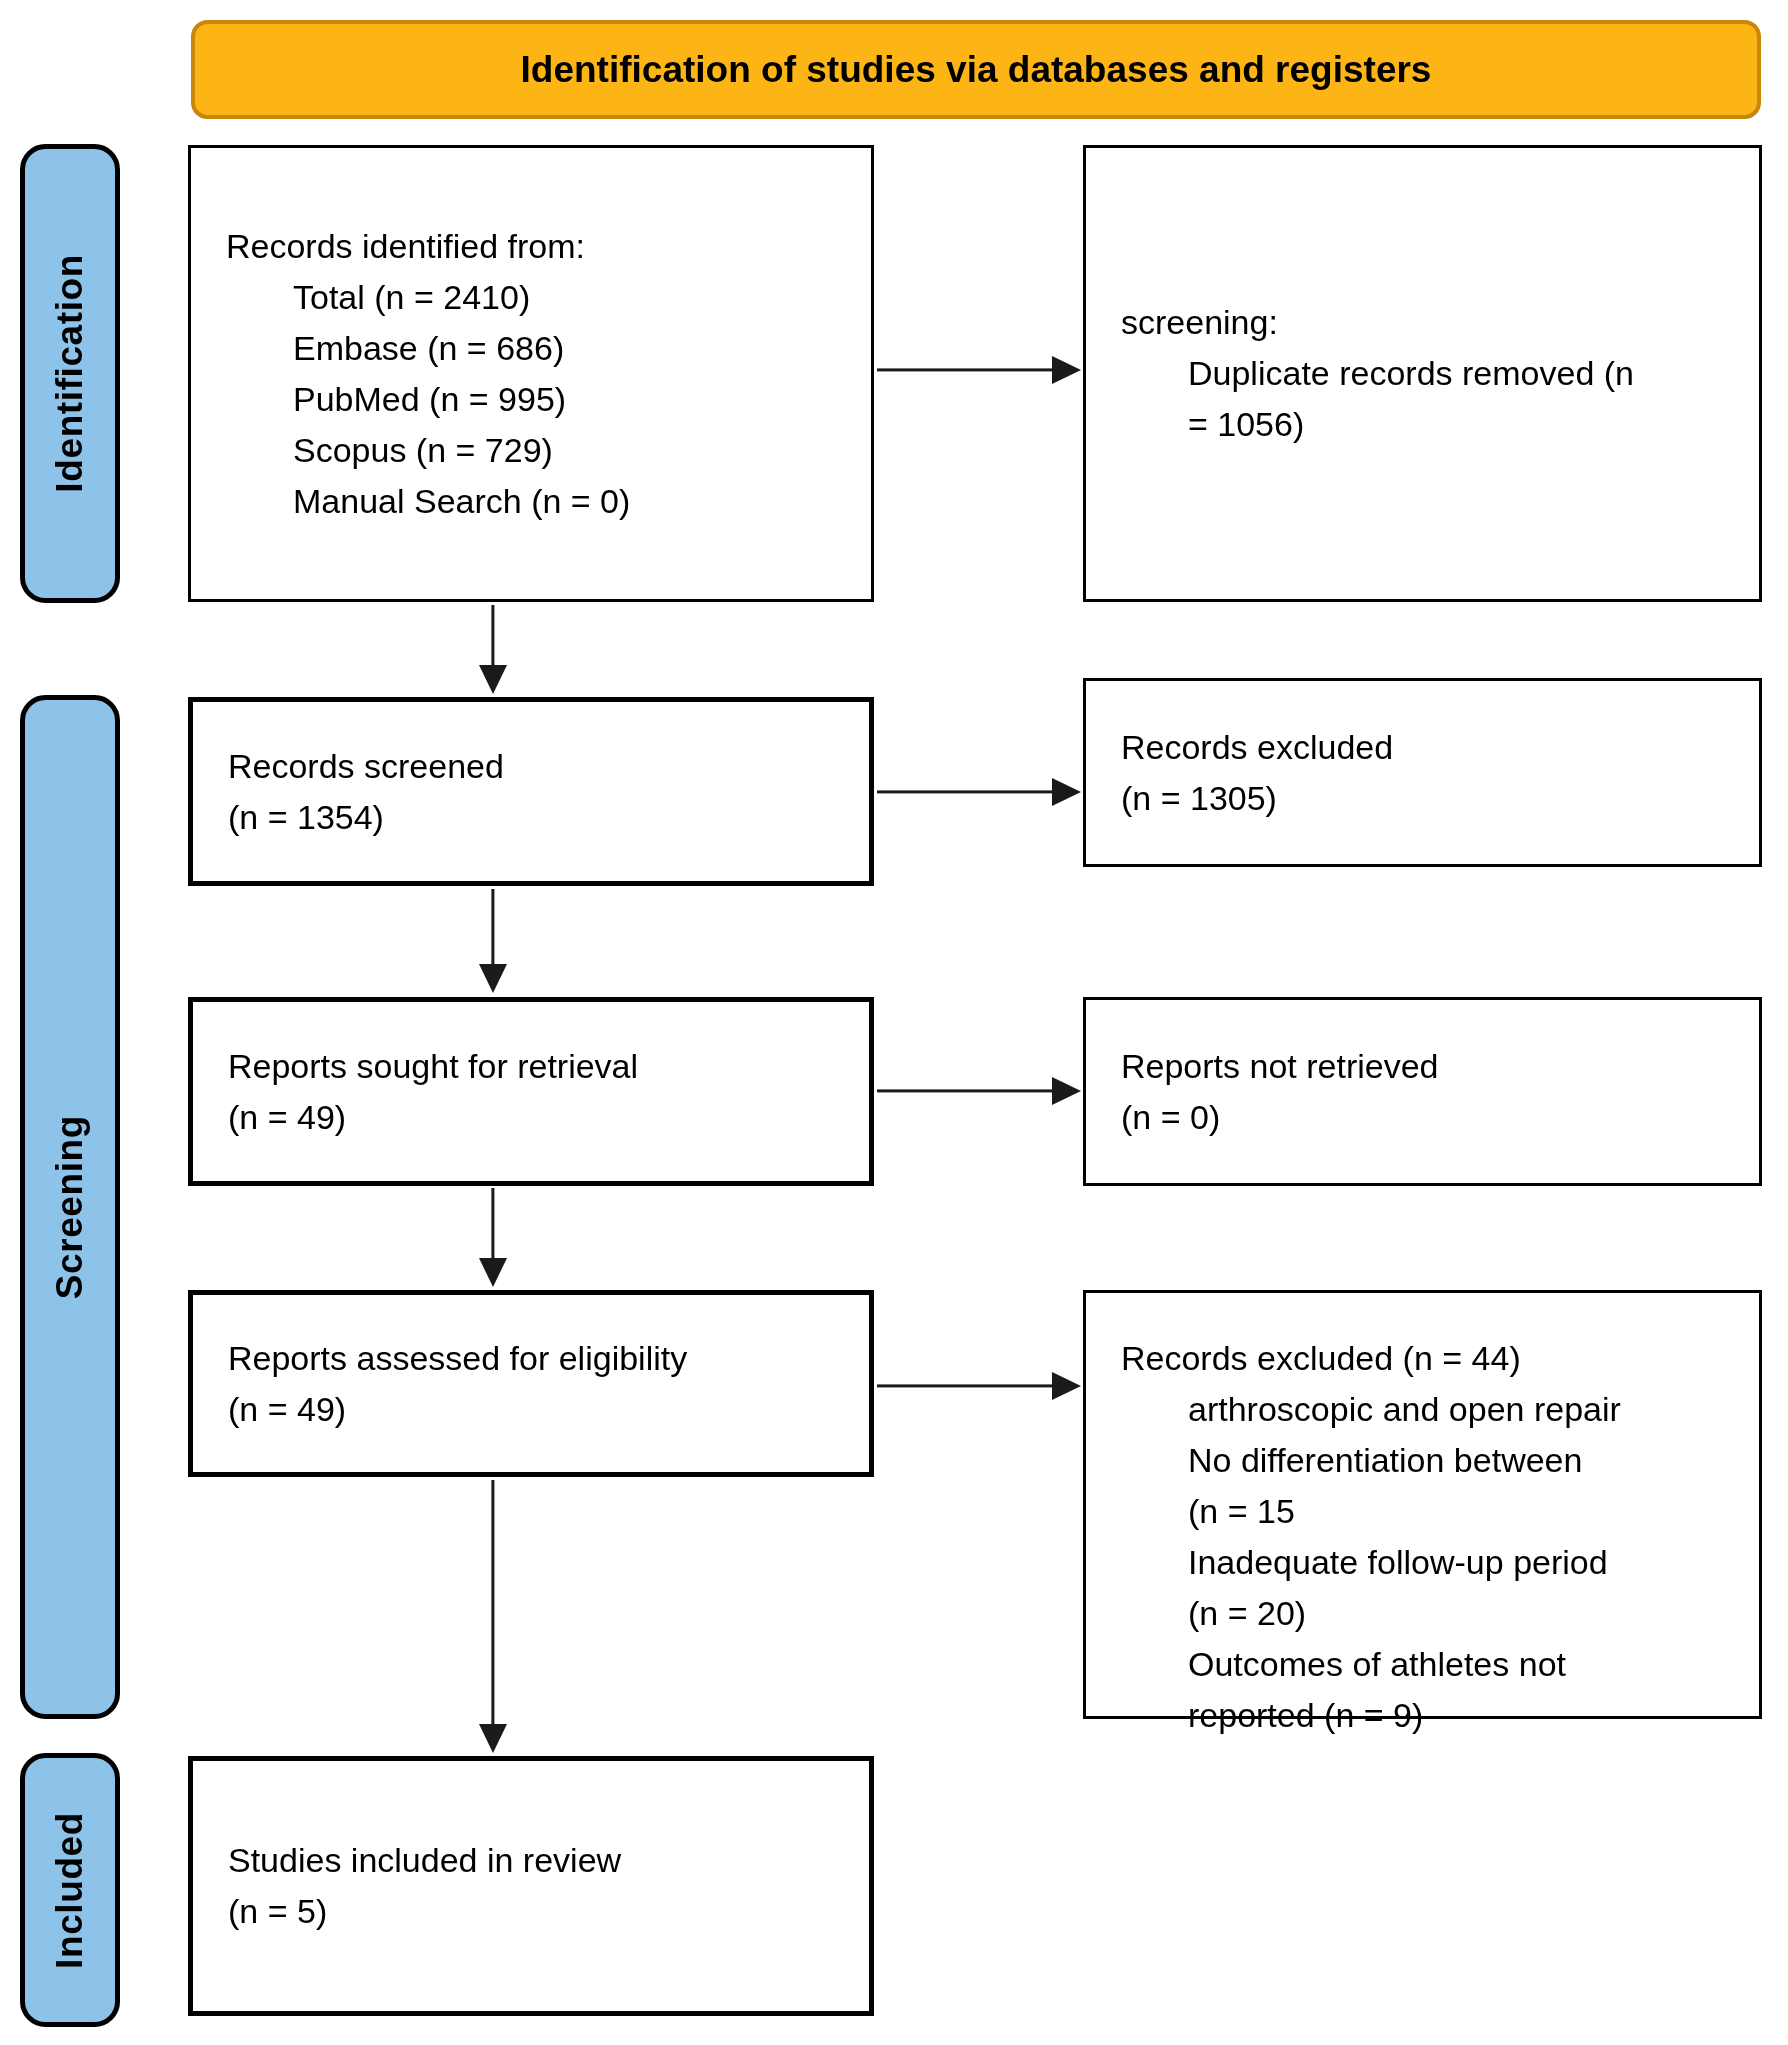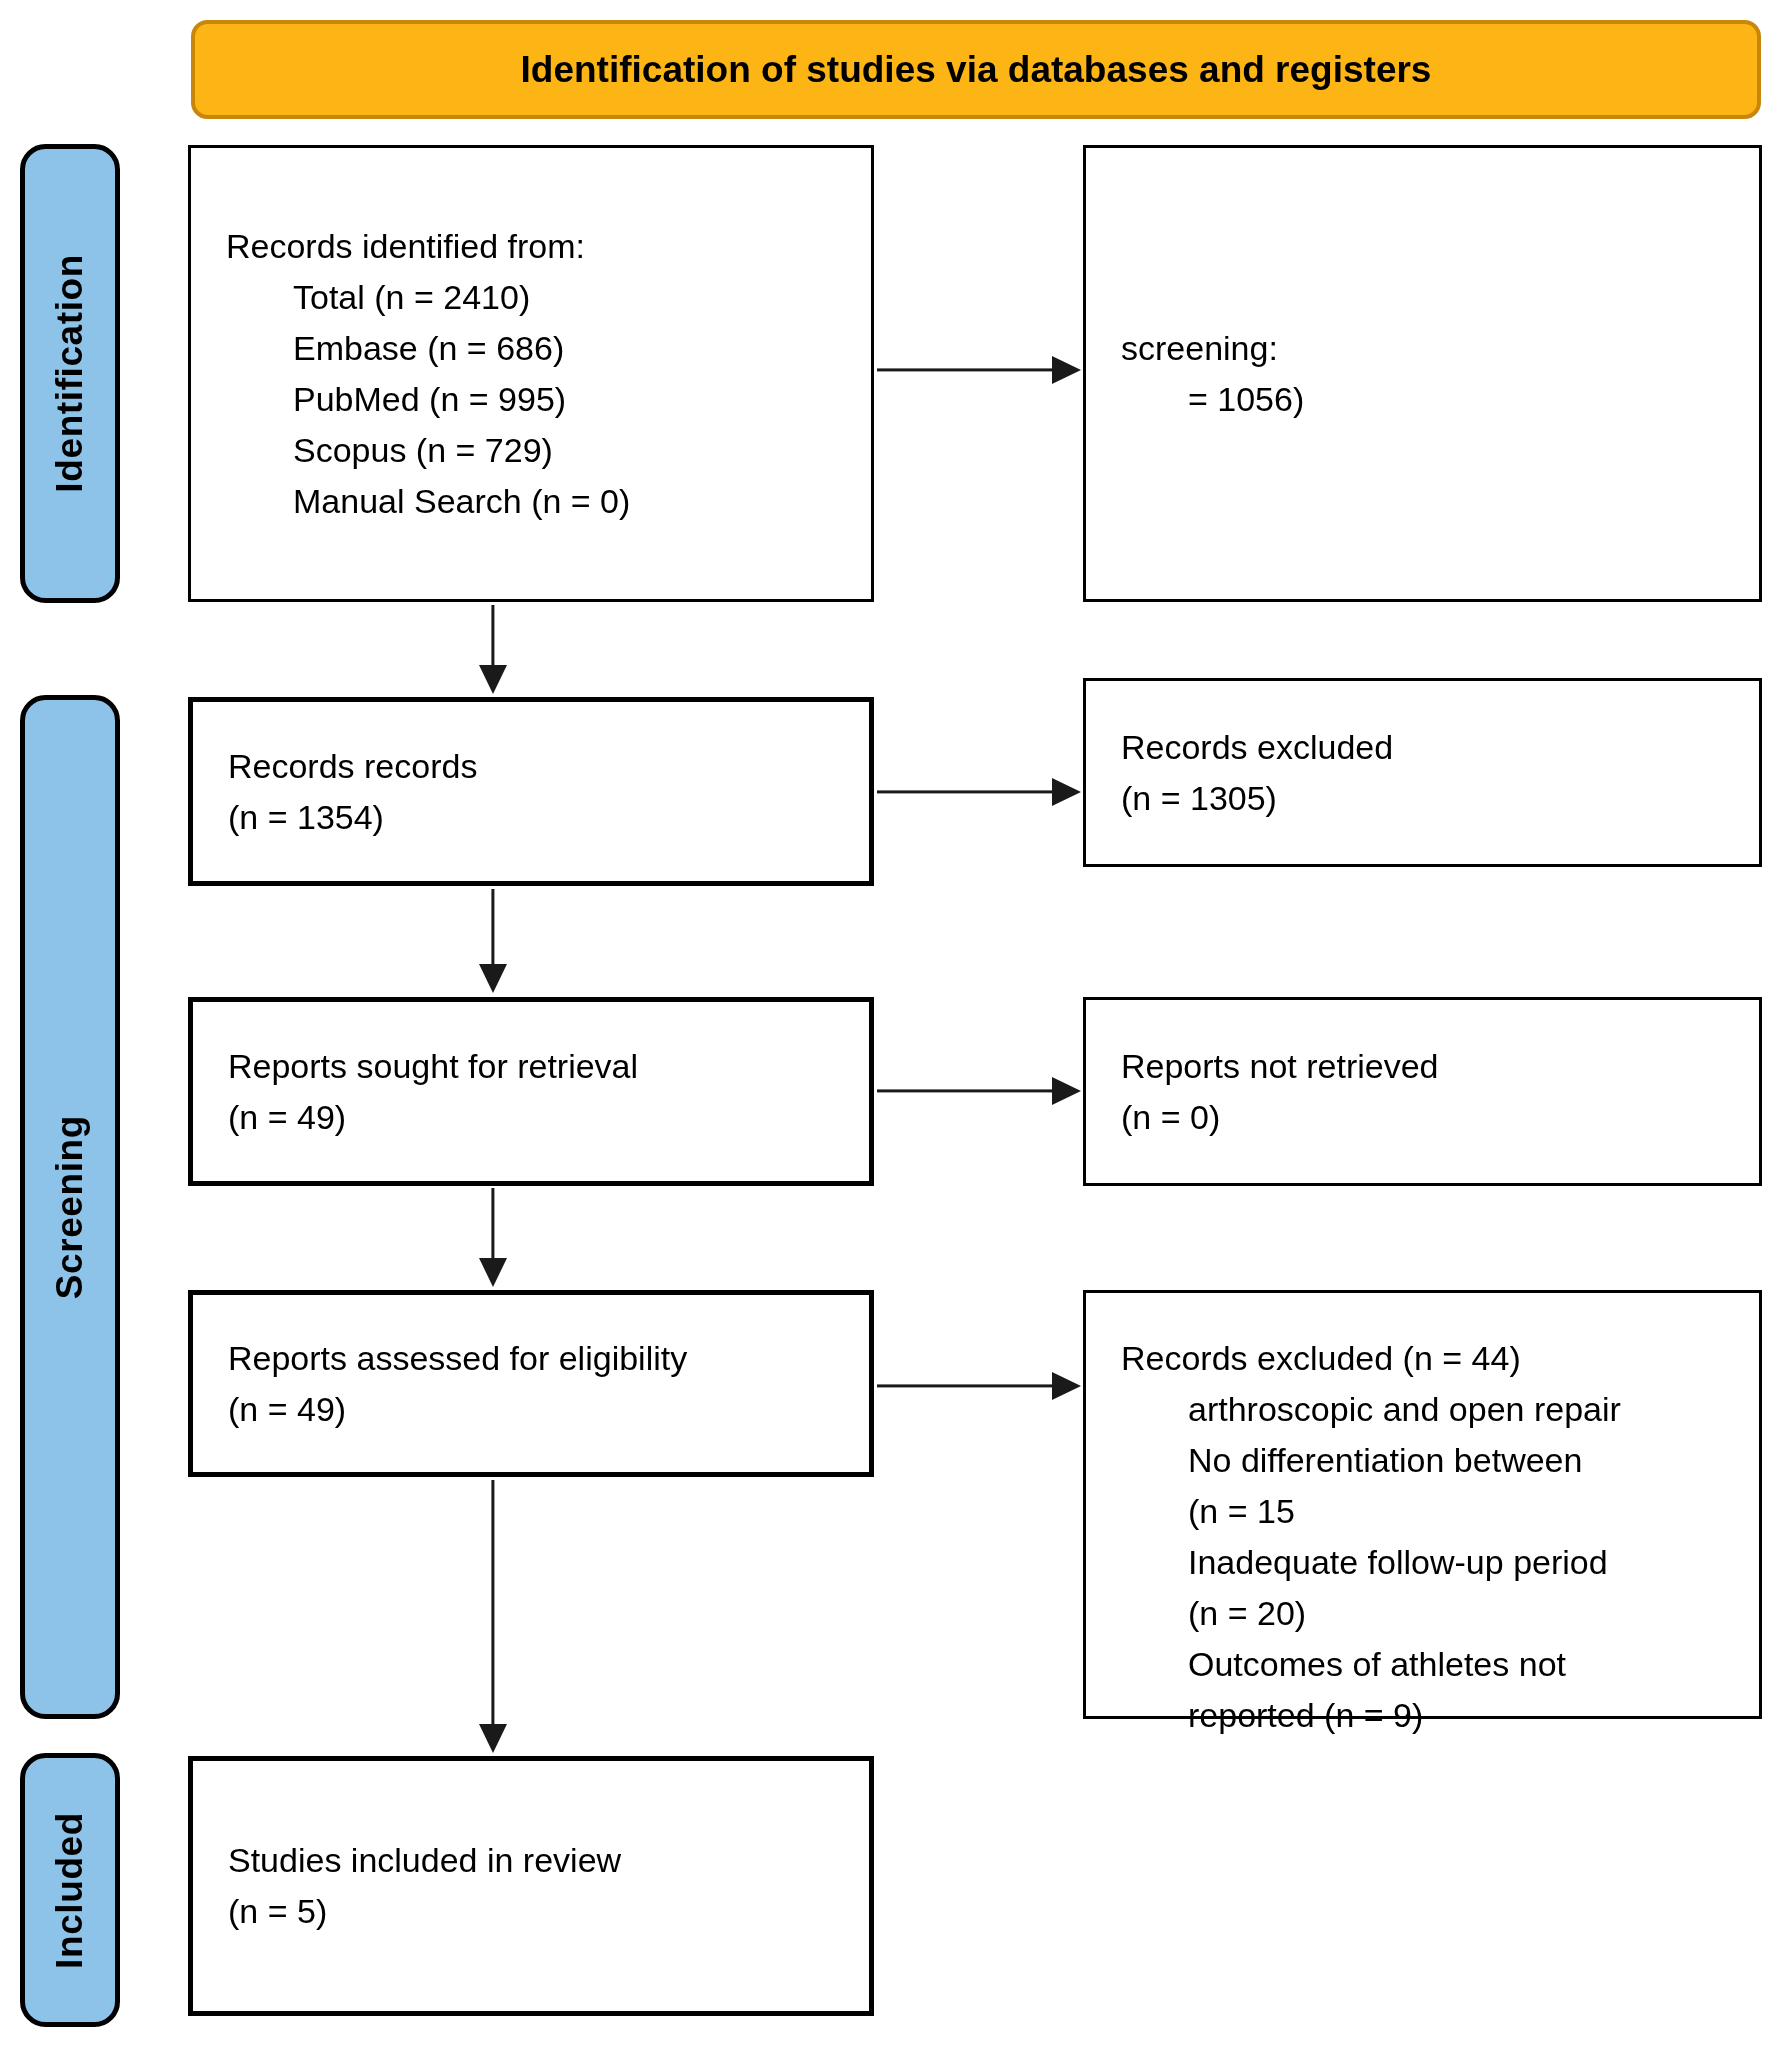--- a/index.html
+++ b/index.html
@@ -146,27 +146,28 @@
         <div class="ln i1">Total (n = 2410)</div>
         <div class="ln i1">Embase (n = 686)</div>
         <div class="ln i1">PubMed (n = 995)</div>
         <div class="ln i1">Scopus (n = 729)</div>
         <div class="ln i1">Manual Search (n = 0)</div>
       </div>
   </div>
   <div class="box" id="box-removed">
     <div class="box-text">
         <div class="ln">screening:</div>
+        <div class="ln i1">Duplicate records removed (n</div>
         <div class="ln i1">= 1056)</div>
       </div>
   </div>
 
   <div class="box" id="box-screened">
     <div class="box-text">
-        <div class="ln">Records records</div>
+        <div class="ln">Records screened</div>
         <div class="ln">(n = 1354)</div>
       </div>
   </div>
   <div class="box" id="box-records-excluded">
     <div class="box-text">
         <div class="ln">Records excluded</div>
         <div class="ln">(n = 1305)</div>
       </div>
   </div>
 

